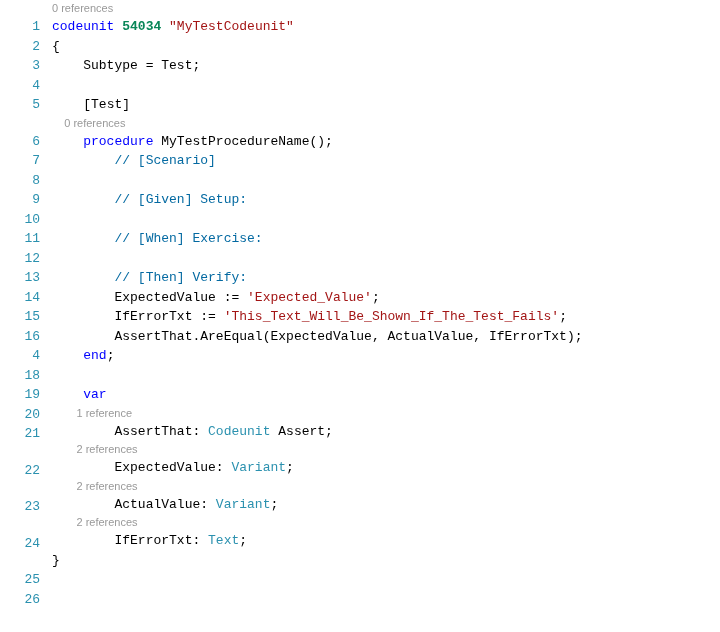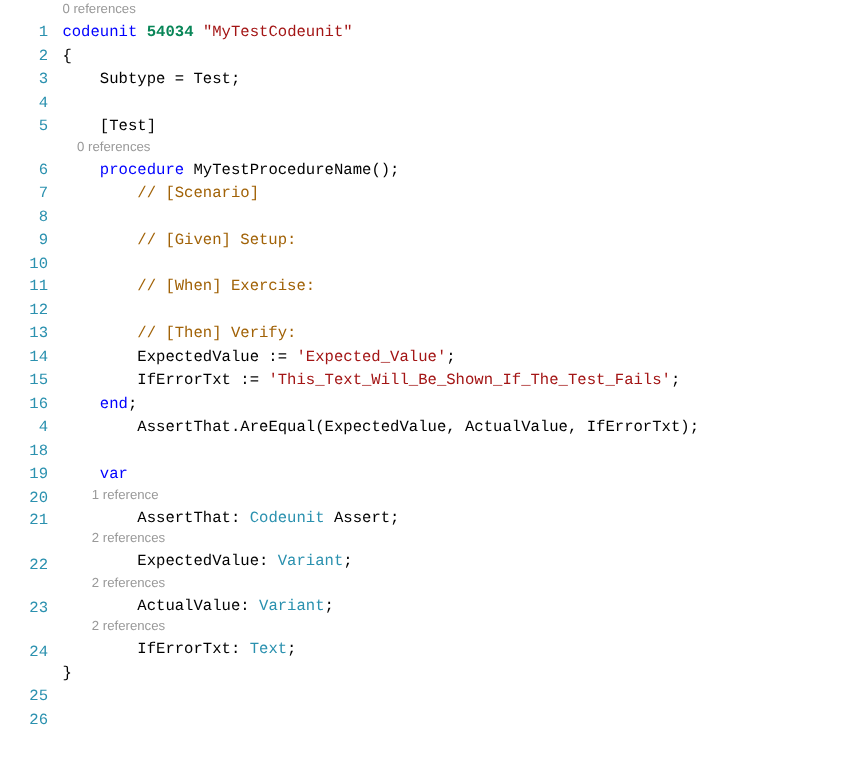--- a/index.html
+++ b/index.html
@@ -41,21 +41,21 @@
     height: 17px;
     font-size: 11px;
     color: #999999;
     font-family: Liberation Sans, sans-serif;
     white-space: pre;
   }
   .kw { color: #0000ff; }
   .type { color: #2b91af; }
   .str { color: #a31515; }
   .num { color: #098658; font-weight: bold; }
-  .cmt { color: #a16207; }
+  .cmt { color: #0369a1; }
   .ident { color: #000000; }
   .punct { color: #000000; }
 </style>
 </head>
 <body>
 
 <div class="editor">
   <div class="gutter">
     <div class="codelens-gap"></div>
     <div class="ln">1</div>
@@ -102,22 +102,22 @@
     <div class="line"><span>    </span><span class="kw">procedure</span><span> </span><span class="ident">MyTestProcedureName</span><span>();</span></div>
     <div class="line"><span>        </span><span class="cmt">// [Scenario]</span></div>
     <div class="line"><span></span></div>
     <div class="line"><span>        </span><span class="cmt">// [Given] Setup:</span></div>
     <div class="line"><span></span></div>
     <div class="line"><span>        </span><span class="cmt">// [When] Exercise:</span></div>
     <div class="line"><span></span></div>
     <div class="line"><span>        </span><span class="cmt">// [Then] Verify:</span></div>
     <div class="line"><span>        </span><span class="ident">ExpectedValue</span><span> := </span><span class="str">'Expected_Value'</span><span>;</span></div>
     <div class="line"><span>        </span><span class="ident">IfErrorTxt</span><span> := </span><span class="str">'This_Text_Will_Be_Shown_If_The_Test_Fails'</span><span>;</span></div>
+    <div class="line"><span>        </span><span class="ident">AssertThat</span><span>.</span><span class="ident">AreEqual</span><span>(ExpectedValue, ActualValue, IfErrorTxt);</span></div>
     <div class="line"><span>    </span><span class="kw">end</span><span>;</span></div>
-    <div class="line"><span>        </span><span class="ident">AssertThat</span><span>.</span><span class="ident">AreEqual</span><span>(ExpectedValue, ActualValue, IfErrorTxt);</span></div>
     <div class="line"><span></span></div>
     <div class="line"><span>    </span><span class="kw">var</span></div>
     <div class="codelens"><span>        </span><span>1 reference</span></div>
     <div class="line"><span>        </span><span class="ident">AssertThat</span><span>: </span><span class="type">Codeunit</span><span> </span><span class="ident">Assert</span><span>;</span></div>
     <div class="codelens"><span>        </span><span>2 references</span></div>
     <div class="line"><span>        </span><span class="ident">ExpectedValue</span><span>: </span><span class="type">Variant</span><span>;</span></div>
     <div class="codelens"><span>        </span><span>2 references</span></div>
     <div class="line"><span>        </span><span class="ident">ActualValue</span><span>: </span><span class="type">Variant</span><span>;</span></div>
     <div class="codelens"><span>        </span><span>2 references</span></div>
     <div class="line"><span>        </span><span class="ident">IfErrorTxt</span><span>: </span><span class="type">Text</span><span>;</span></div>

